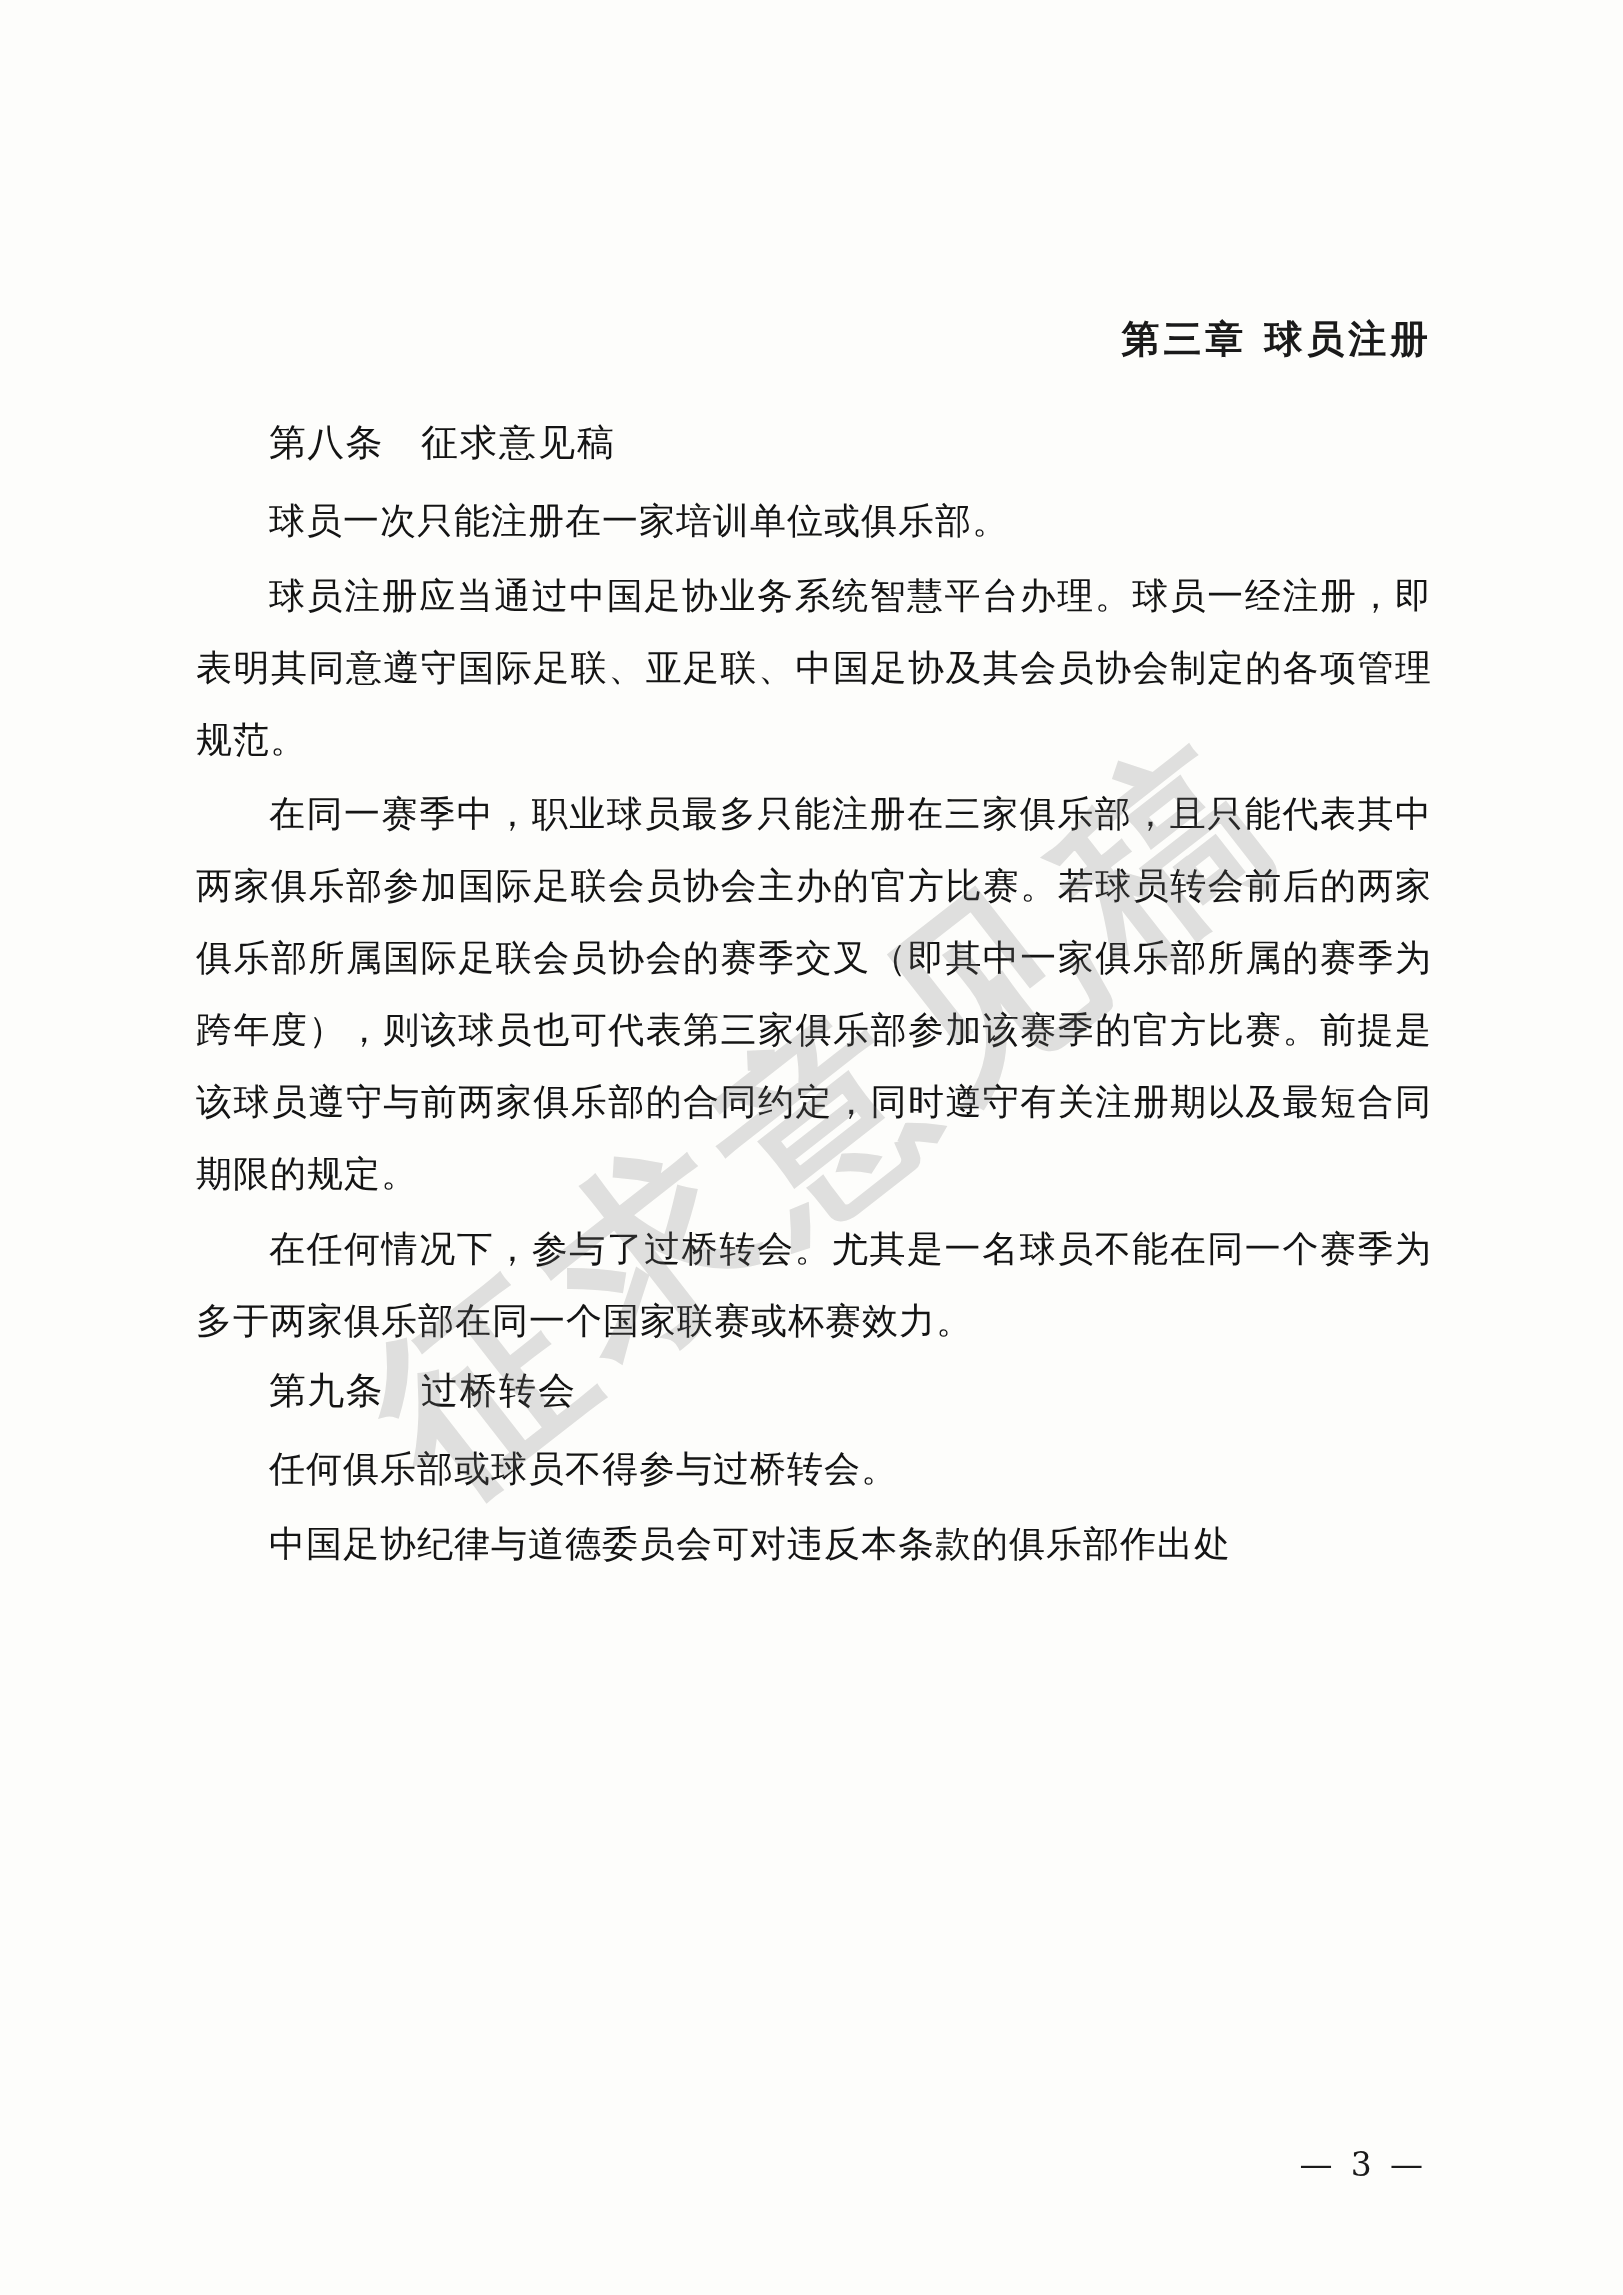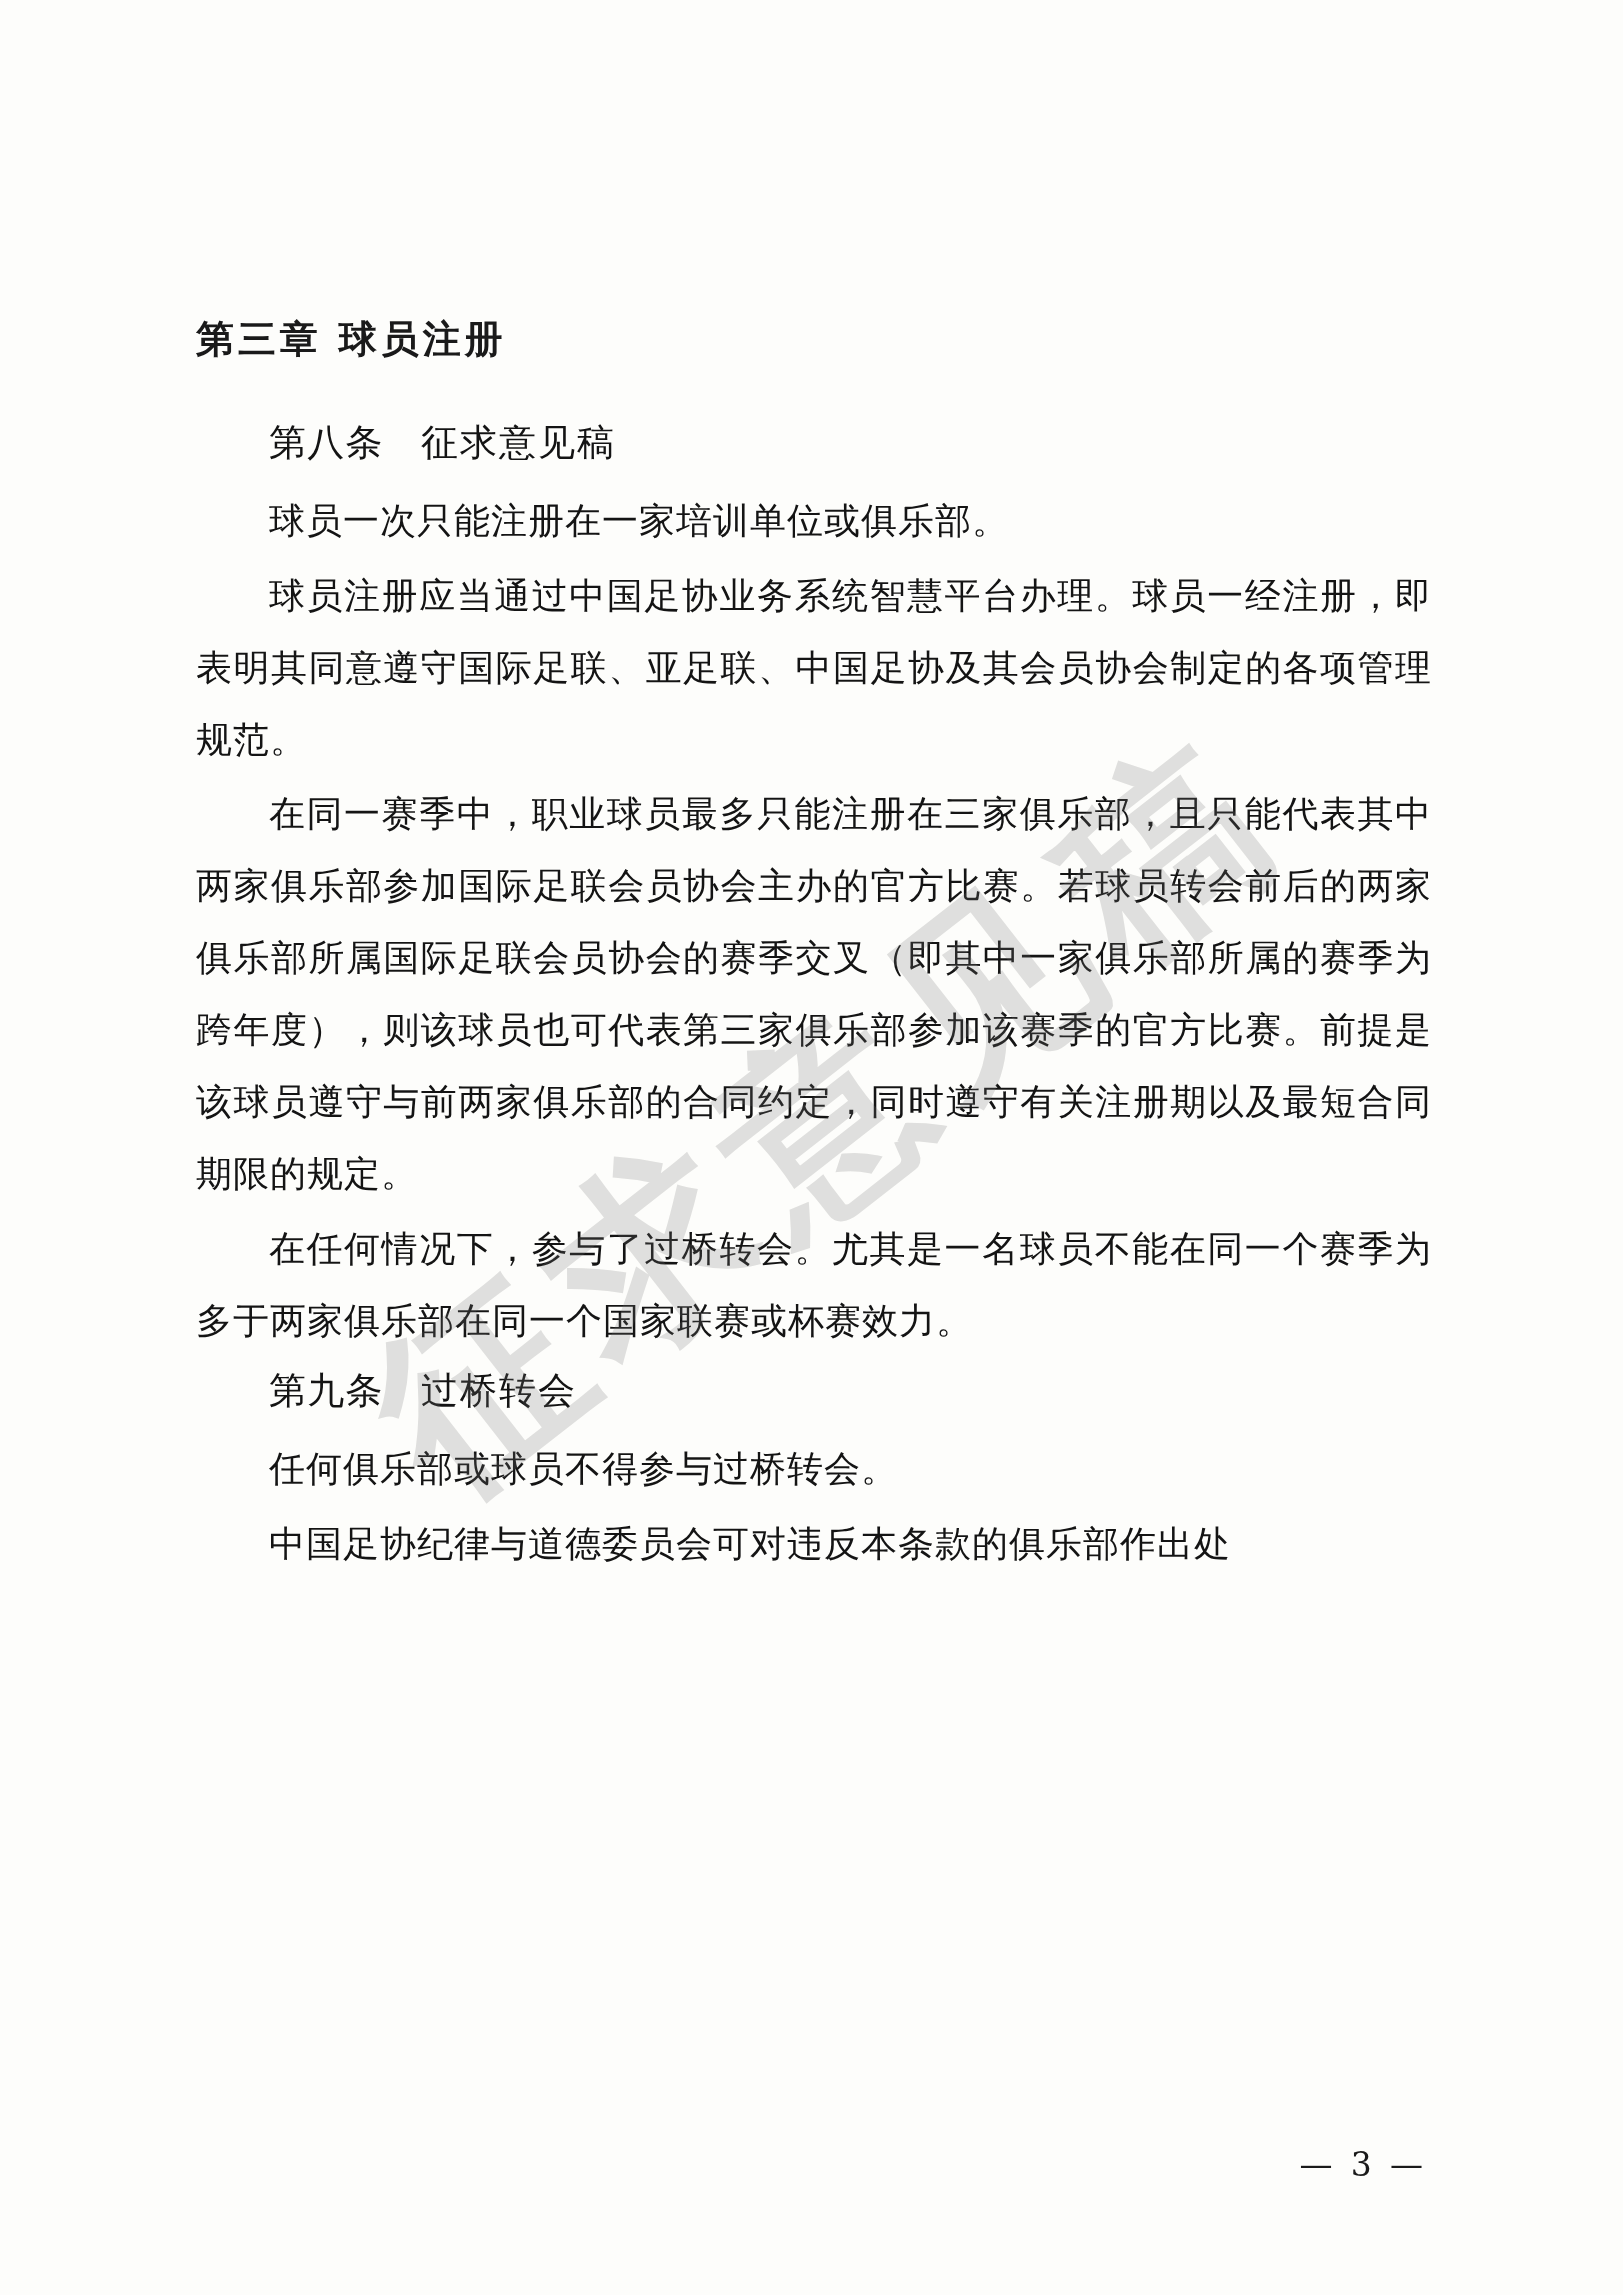--- a/index.html
+++ b/index.html
@@ -17,21 +17,21 @@
     background: #fdfdfb;
     overflow: hidden;
   }
   .content {
     position: absolute;
     left: 196px;
     top: 314px;
     width: 1236px;
   }
   .chapter-title {
-    text-align: left;
+    text-align: right;
     font-size: 38px;
     font-weight: 700;
     letter-spacing: 3.9px;
     color: #1a1a1a;
     margin: 0 0 46px 0;
     font-family: "DejaVu Serif", "Liberation Serif", serif;
   }
   .article-head {
     font-size: 37px;
     color: #141414;

